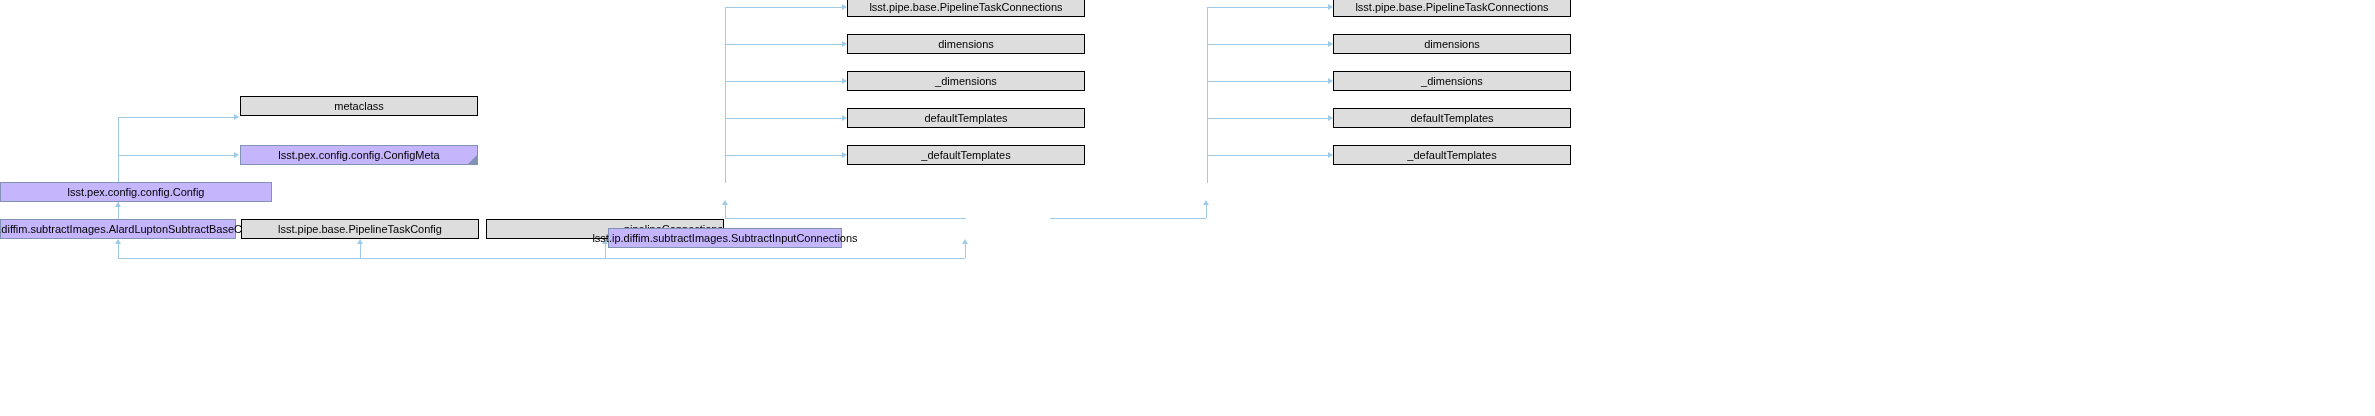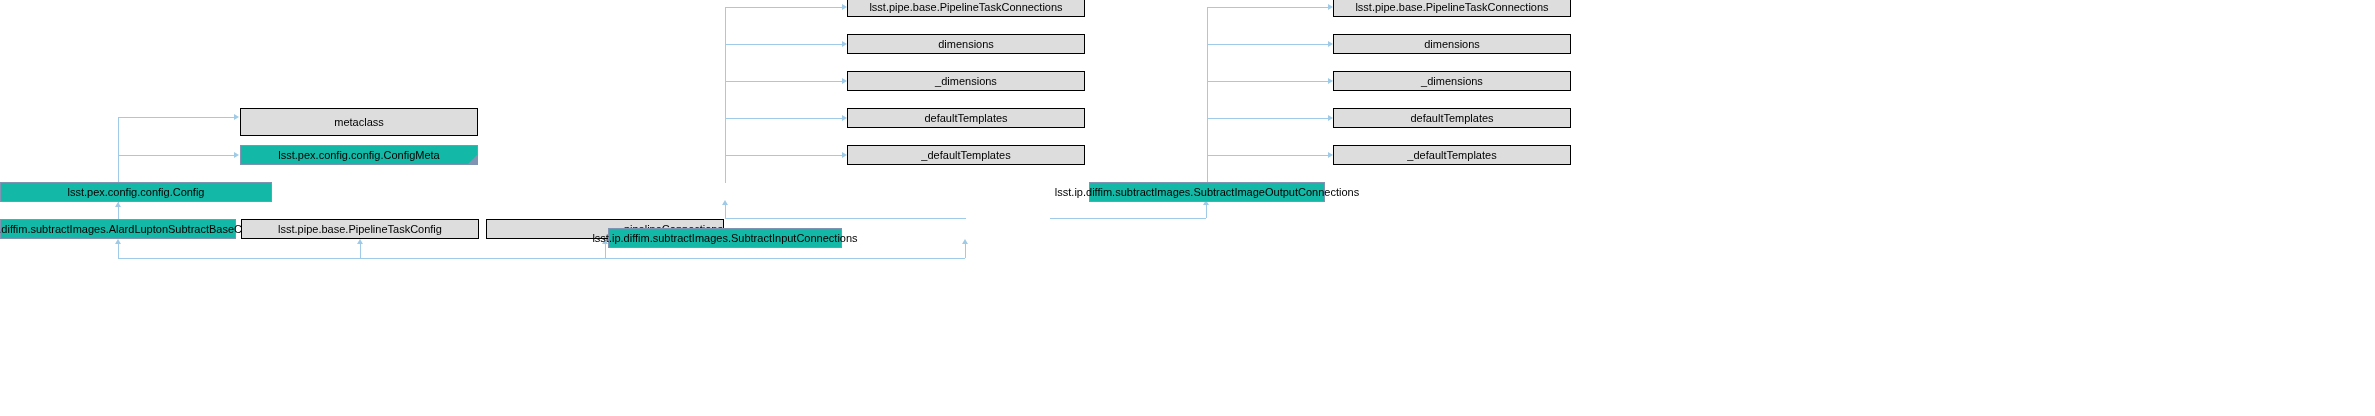--- a/index.html
+++ b/index.html
@@ -6,21 +6,21 @@
   body{font-family:"Liberation Sans","DejaVu Sans",sans-serif;}
   #diagram{position:relative;width:2375px;height:416px;background:#ffffff;overflow:hidden;}
 
   .node{position:absolute;box-sizing:border-box;display:flex;align-items:center;
         justify-content:center;font-size:11px;line-height:1;color:#000000;
         white-space:nowrap;letter-spacing:0px;}
 
   
   .node.grey{background:#dddddd;border:1px solid #000000;}
   
-  .node.blue{background:#14b8a6;border:1px solid #8193b2;justify-content:center;}
+  .node.blue{background:#c4b5fd;border:1px solid #8193b2;justify-content:center;}
   
   .node.focus{background:#ffffff;border:1px solid #000000;}
 
   
   .node.folded::after{content:"";position:absolute;right:0;bottom:0;
         width:0;height:0;border-style:solid;border-width:0 0 9px 9px;
         border-color:transparent transparent #8193b2 transparent;}
 
   
   .edge{position:absolute;background:#9fcbe8;}
@@ -89,21 +89,21 @@
   <div class="arrow right" style="left:1328px;top:4px;"></div>
   <div class="edge h" style="left:1207px;top:44px;width:121px;"></div>
   <div class="arrow right" style="left:1328px;top:41px;"></div>
   <div class="edge h" style="left:1207px;top:81px;width:121px;"></div>
   <div class="arrow right" style="left:1328px;top:78px;"></div>
   <div class="edge h" style="left:1207px;top:118px;width:121px;"></div>
   <div class="arrow right" style="left:1328px;top:115px;"></div>
   <div class="edge h" style="left:1207px;top:155px;width:121px;"></div>
   <div class="arrow right" style="left:1328px;top:152px;"></div>
 
-  <div class="node grey" style="left:240px;top:108px;width:238px;height:28px;">
+  <div class="node grey" style="left:240px;top:96px;width:238px;height:20px;">
     <span>metaclass</span>
   </div>
 
   <div class="node blue folded" style="left:240px;top:145px;width:238px;height:20px;">
     <span>lsst.pex.config.config.ConfigMeta</span>
   </div>
 
   <div class="node blue" style="left:0px;top:182px;width:272px;height:20px;">
     <span>lsst.pex.config.config.Config</span>
   </div>
@@ -135,23 +135,20 @@
   <div class="node grey" style="left:847px;top:71px;width:238px;height:20px;">
     <span>_dimensions</span>
   </div>
   <div class="node grey" style="left:847px;top:108px;width:238px;height:20px;">
     <span>defaultTemplates</span>
   </div>
   <div class="node grey" style="left:847px;top:145px;width:238px;height:20px;">
     <span>_defaultTemplates</span>
   </div>
 
-  <div class="node blue" style="left:1089px;top:182px;width:236px;height:20px;">
-    <span>lsst.ip.diffim.subtractImages.SubtractImageOutputConnections</span>
-  </div>
 
   <div class="node grey" style="left:1333px;top:-3px;width:238px;height:20px;">
     <span>lsst.pipe.base.PipelineTaskConnections</span>
   </div>
   <div class="node grey" style="left:1333px;top:34px;width:238px;height:20px;">
     <span>dimensions</span>
   </div>
   <div class="node grey" style="left:1333px;top:71px;width:238px;height:20px;">
     <span>_dimensions</span>
   </div>

